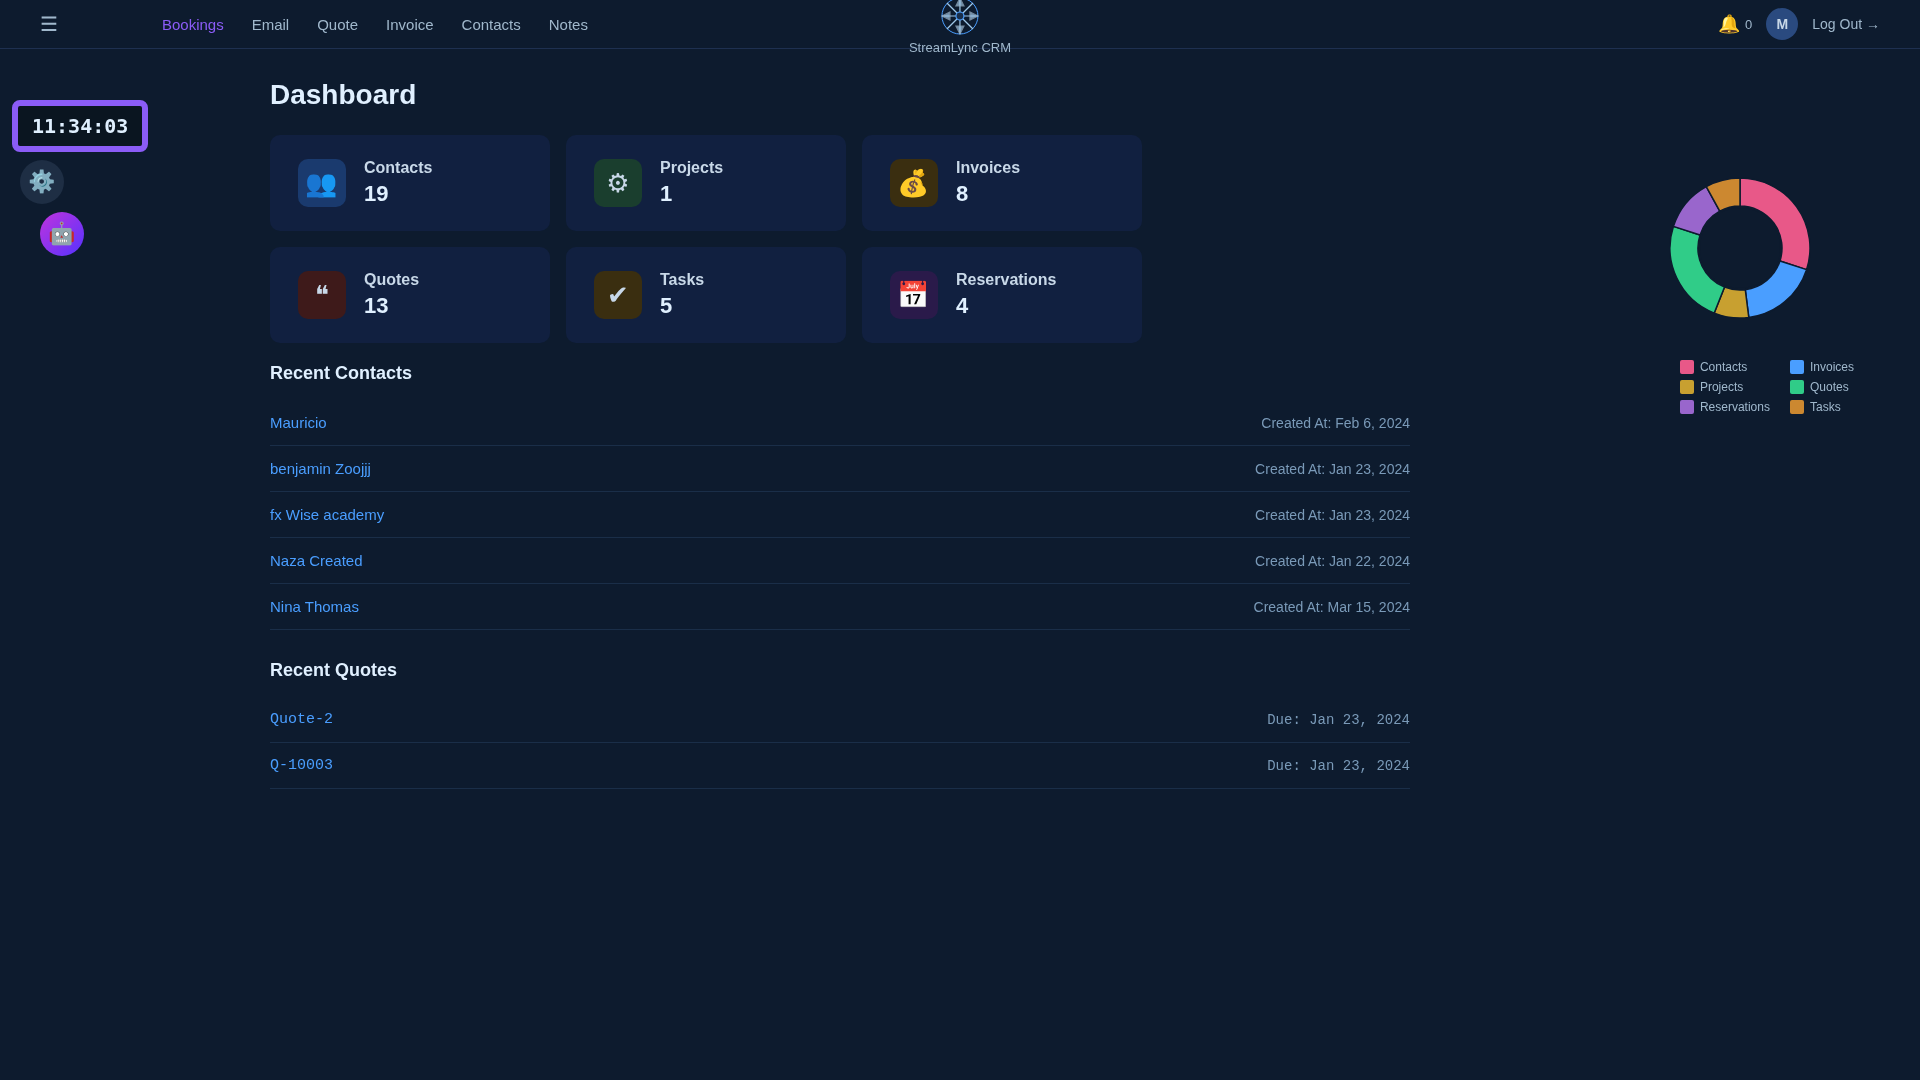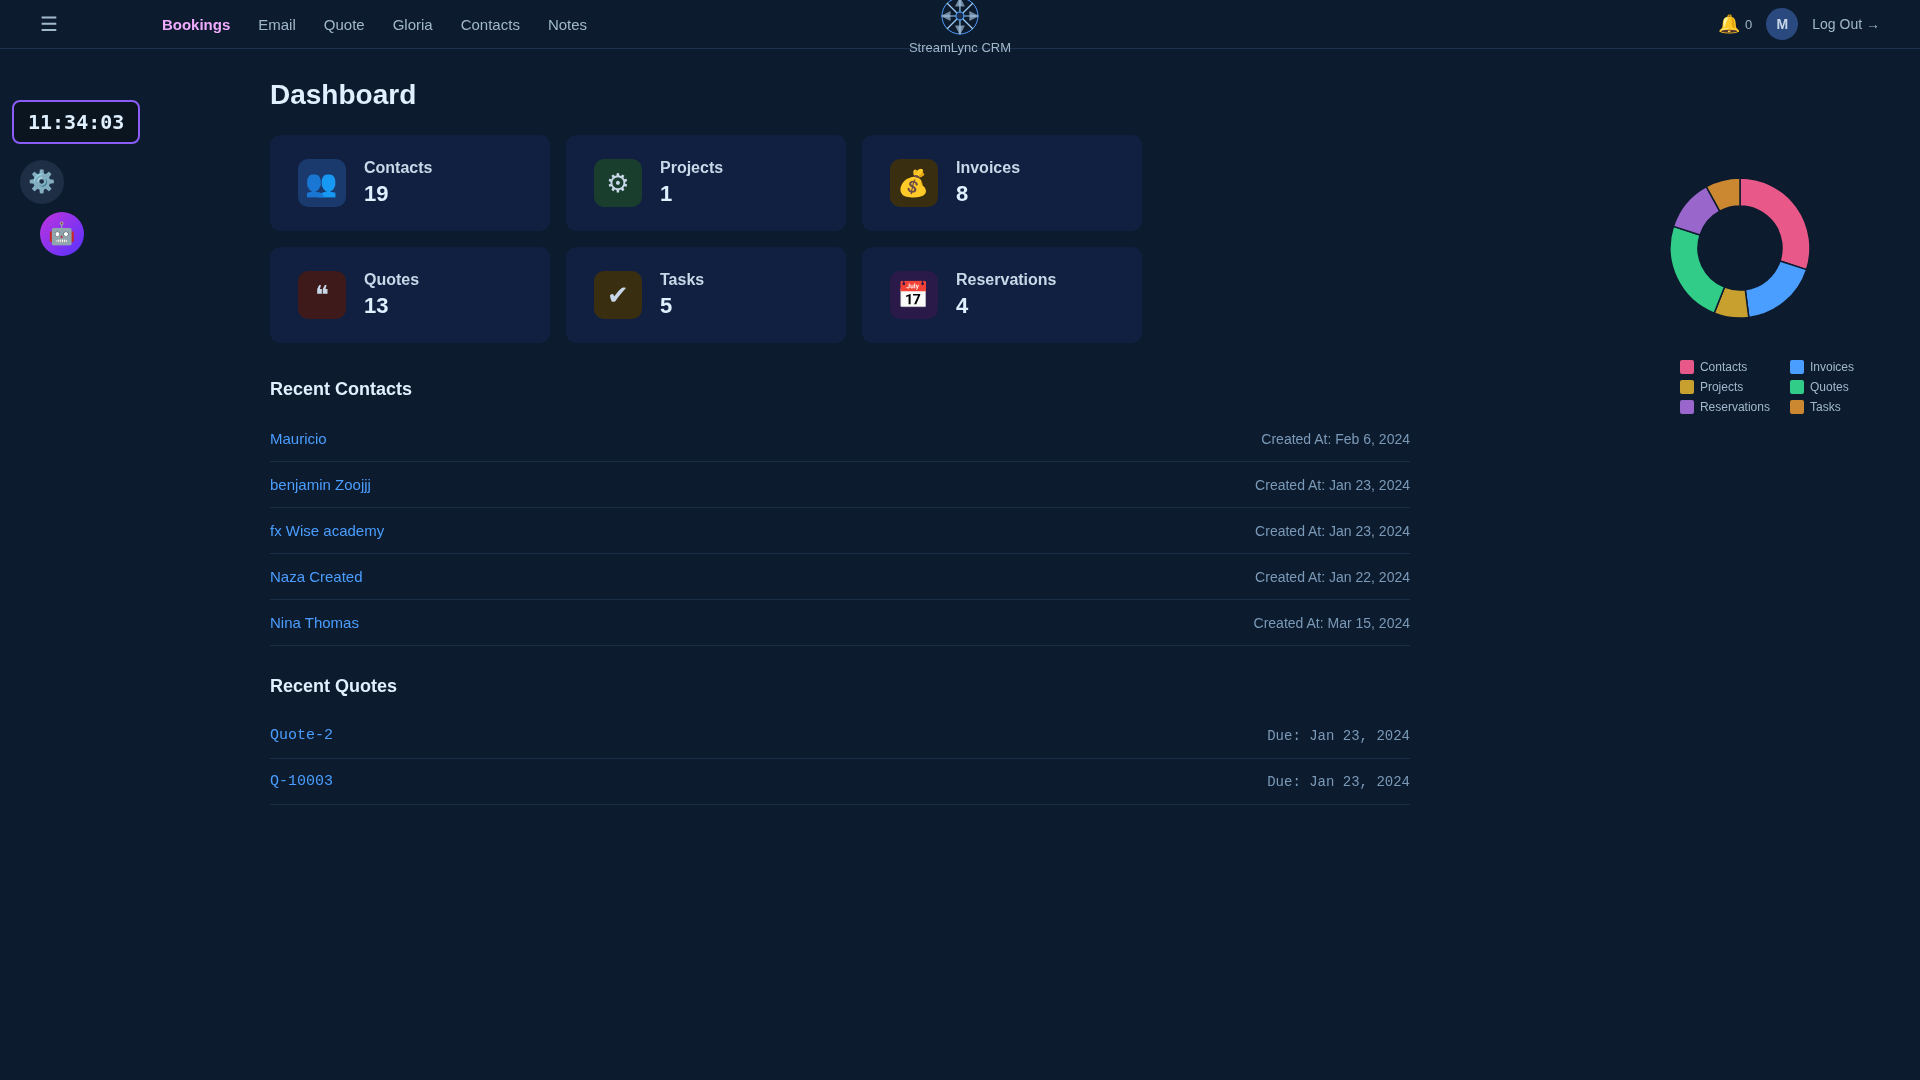--- a/index.html
+++ b/index.html
@@ -57,22 +57,22 @@
       gap: 28px;
       margin-left: 80px;
     }
     .nav-link {
       font-size: 15px;
       color: #a0b8cc;
       cursor: pointer;
       text-decoration: none;
     }
     .nav-link.active {
-      color: #f0abfc;
-      font-weight: 700;
+      color: #8b5cf6;
+      font-weight: 400;
     }
     .nav-right {
       display: flex;
       align-items: center;
       gap: 14px;
     }
     .nav-bell {
       display: flex;
       align-items: center;
       gap: 4px;
@@ -99,21 +99,21 @@
       color: #a0b8cc;
       cursor: pointer;
     }
 
     
     .clock-widget {
       position: absolute;
       top: 100px;
       left: 12px;
       background: #0a1520;
-      border: 2px solid #8b5cf6;
+      border: 6px solid #8b5cf6;
       border-radius: 8px;
       padding: 8px 14px;
       font-size: 20px;
       font-weight: bold;
       color: #e0f0ff;
       font-family: monospace;
     }
     .left-icons {
       position: absolute;
       top: 160px;
@@ -234,21 +234,21 @@
     }
 
     
     .section-title {
       font-size: 18px;
       font-weight: 700;
       color: #e0f0ff;
       margin-bottom: 16px;
     }
     .contacts-section {
-      margin-top: 36px;
+      margin-top: 20px;
       max-width: 1140px;
     }
     .contact-row {
       display: flex;
       justify-content: space-between;
       align-items: center;
       padding: 14px 0;
       border-bottom: 1px solid #1a2e48;
       cursor: pointer;
     }
@@ -305,21 +305,21 @@
 <body>
 
 <nav class="top-nav">
   <div class="nav-left">
     <span class="nav-hamburger">☰</span>
     <div class="nav-links">
 
     <a class="nav-link active">Bookings</a>
         <a class="nav-link">Email</a>
         <a class="nav-link">Quote</a>
-        <a class="nav-link">Gloria</a>
+        <a class="nav-link">Invoice</a>
         <a class="nav-link">Contacts</a>
         <a class="nav-link">Notes</a>
       </div>
   </div>
 
   <div class="nav-logo">
     <svg class="nav-logo-icon" viewBox="0 0 44 44">
       <g fill="none" stroke="#a0b8cc" stroke-width="1.2">
         <circle cx="22" cy="22" r="18" stroke="#4a9eff" stroke-width="1"></circle>
         <line x1="22" y1="4" x2="22" y2="40" stroke="#a0c8e8"></line>

